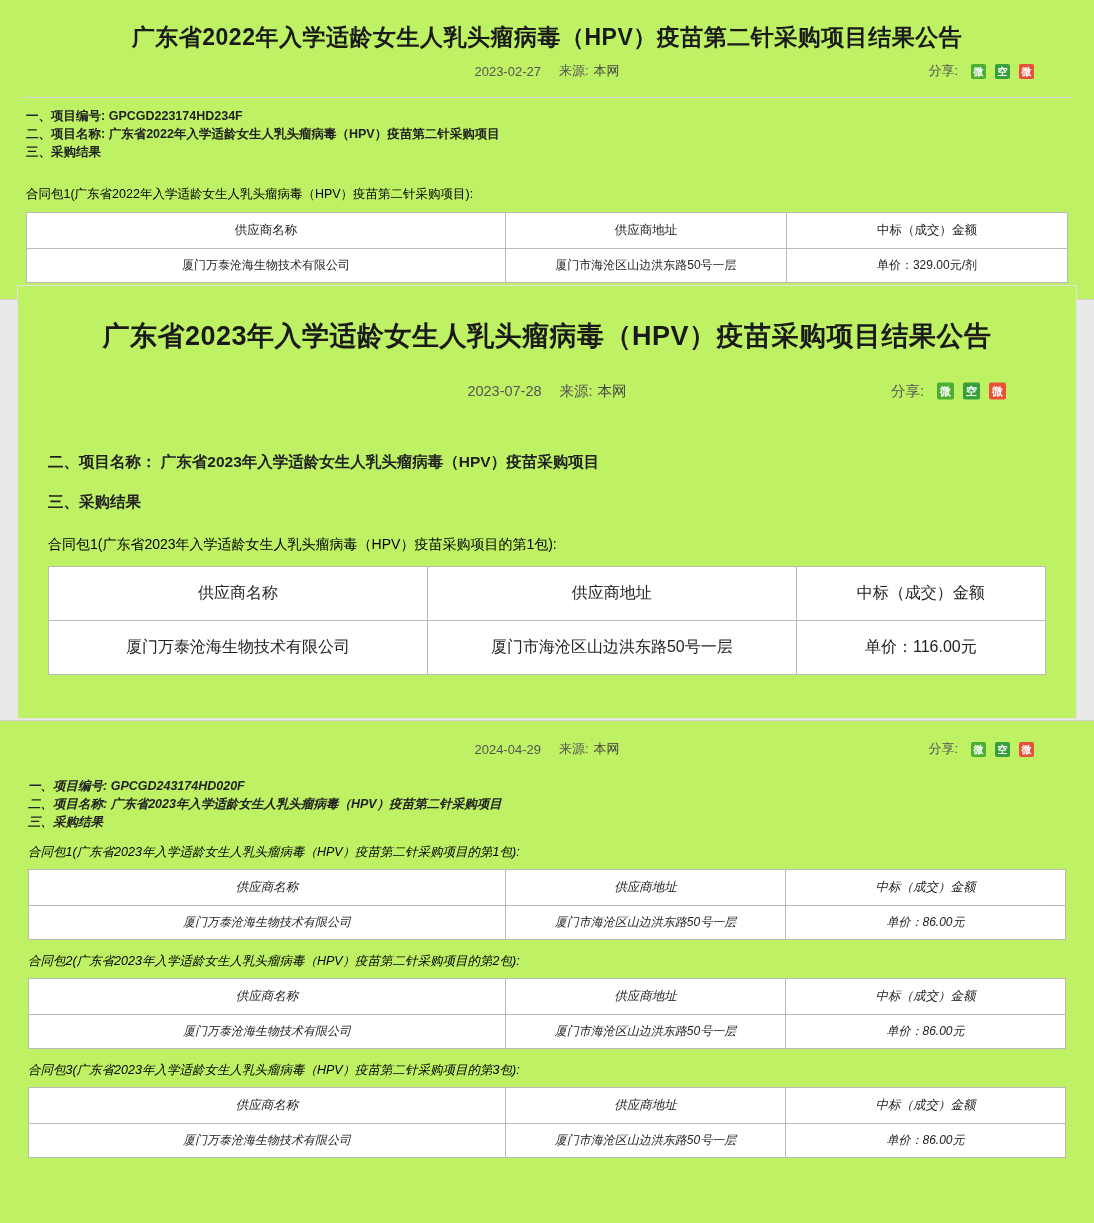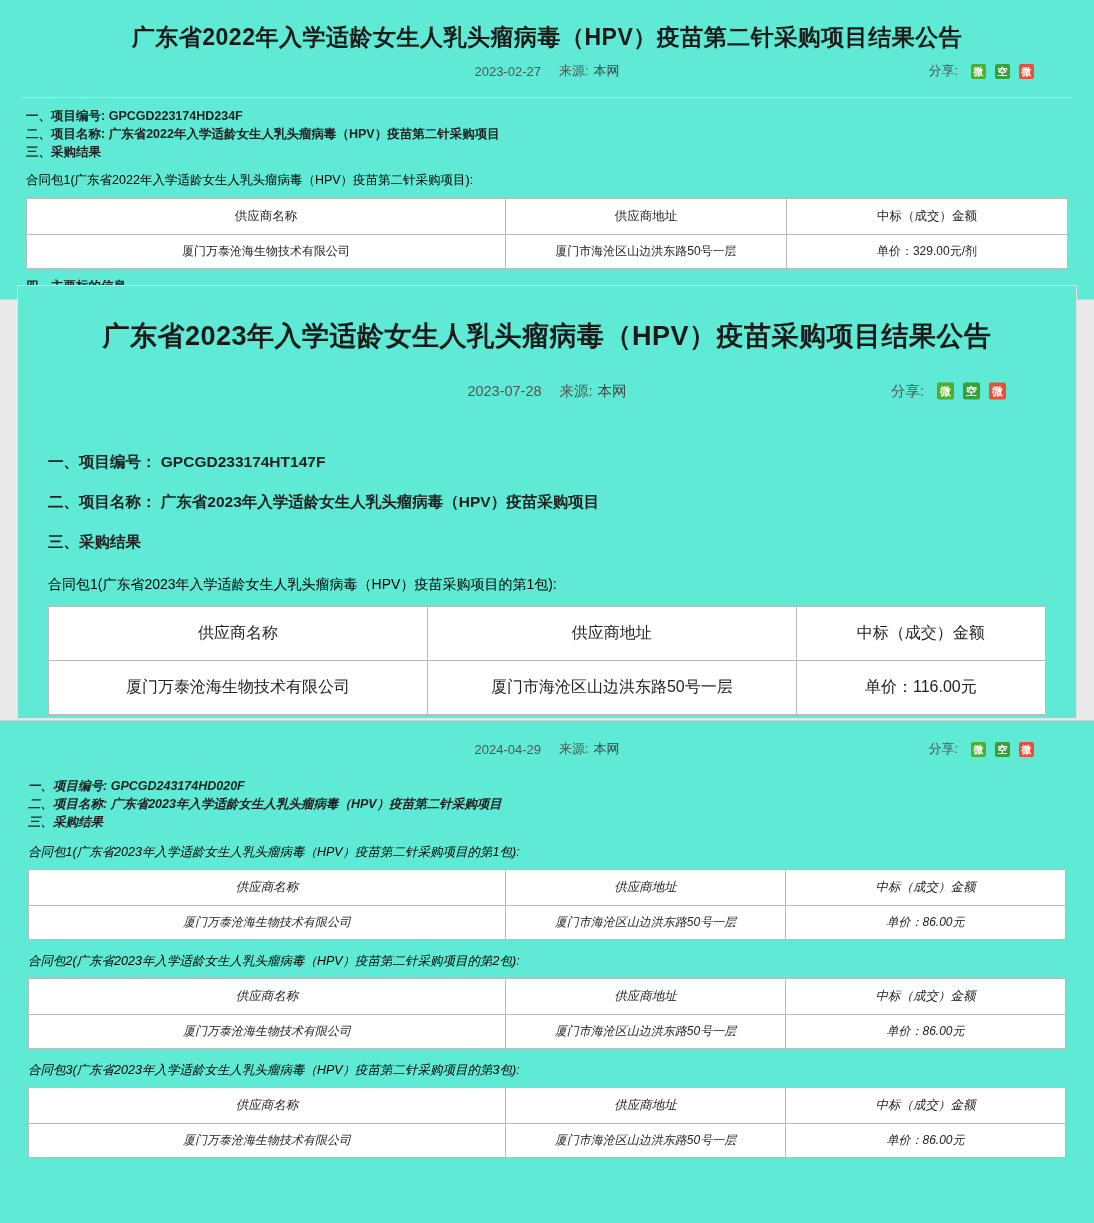--- a/index.html
+++ b/index.html
@@ -12,21 +12,21 @@
     width: 1094px;
     height: 1223px;
     position: relative;
     overflow: hidden;
     background: #e9e9e9;
   }
 
   
   .card {
     position: absolute;
-    background: #5eead4;
+    background: #bef264;
     box-sizing: border-box;
   }
   .card .title {
     text-align: center;
     font-weight: bold;
     color: #1a1a1a;
     letter-spacing: 0.5px;
   }
   .meta {
     display: flex;
@@ -86,21 +86,21 @@
   #card1 {
     left: 0; top: 0; width: 1094px; height: 300px;
     border-bottom: 1px solid #d0d0d0;
   }
   #card1 .title { font-size: 23px; padding: 22px 60px 0 60px; }
   #card1 .meta { font-size: 13px; margin: 8px 60px 0 60px; height: 20px; }
   #card1 .sicon { width: 15px; height: 15px; font-size: 10px; padding-top: 3px; }
   #card1 .sep { margin: 16px 22px 0 22px; }
   #card1 .content { padding: 9px 26px 0 26px; }
   #card1 .body-line { font-size: 12.5px; line-height: 18px; }
-  #card1 .pkg { font-size: 12.5px; margin-top: 11px; }
+  #card1 .pkg { font-size: 12.5px; margin-top: 25px; }
   #card1 table.result { margin-top: 9px; }
   #card1 table.result th { font-size: 12.5px; padding: 9px 4px; }
   #card1 table.result td { font-size: 12px; padding: 8px 4px; }
   #card1 .tail { font-size: 12.5px; margin-top: 9px; color: #222; }
 
   
   #card2 {
     left: 18px; top: 286px; width: 1058px; height: 432px;
     box-shadow: 0 0 0 1px #e2e2e2;
   }
@@ -193,24 +193,20 @@
       <span class="share">
         <span class="lbl">分享:</span>
         <span class="sicon green">微</span>
         <span class="sicon green2">空</span>
         <span class="sicon red">微</span>
       </span>
     </div>
 
     <div class="content">
       <div class="body-line">
-        <span class="bold">一、项目编号：</span>
-        <span class="bold">GPCGD233174HT147F</span>
-      </div>
-      <div class="body-line">
         <span class="bold">二、项目名称：</span>
         <span class="bold">广东省2023年入学适龄女生人乳头瘤病毒（HPV）疫苗采购项目</span>
       </div>
       <div class="body-line bold">三、采购结果</div>
 
       <div class="pkg">合同包1(广东省2023年入学适龄女生人乳头瘤病毒（HPV）疫苗采购项目的第1包):</div>
       <table class="result">
         <thead>
           <tr>
             <th style="width:38%">供应商名称</th>

